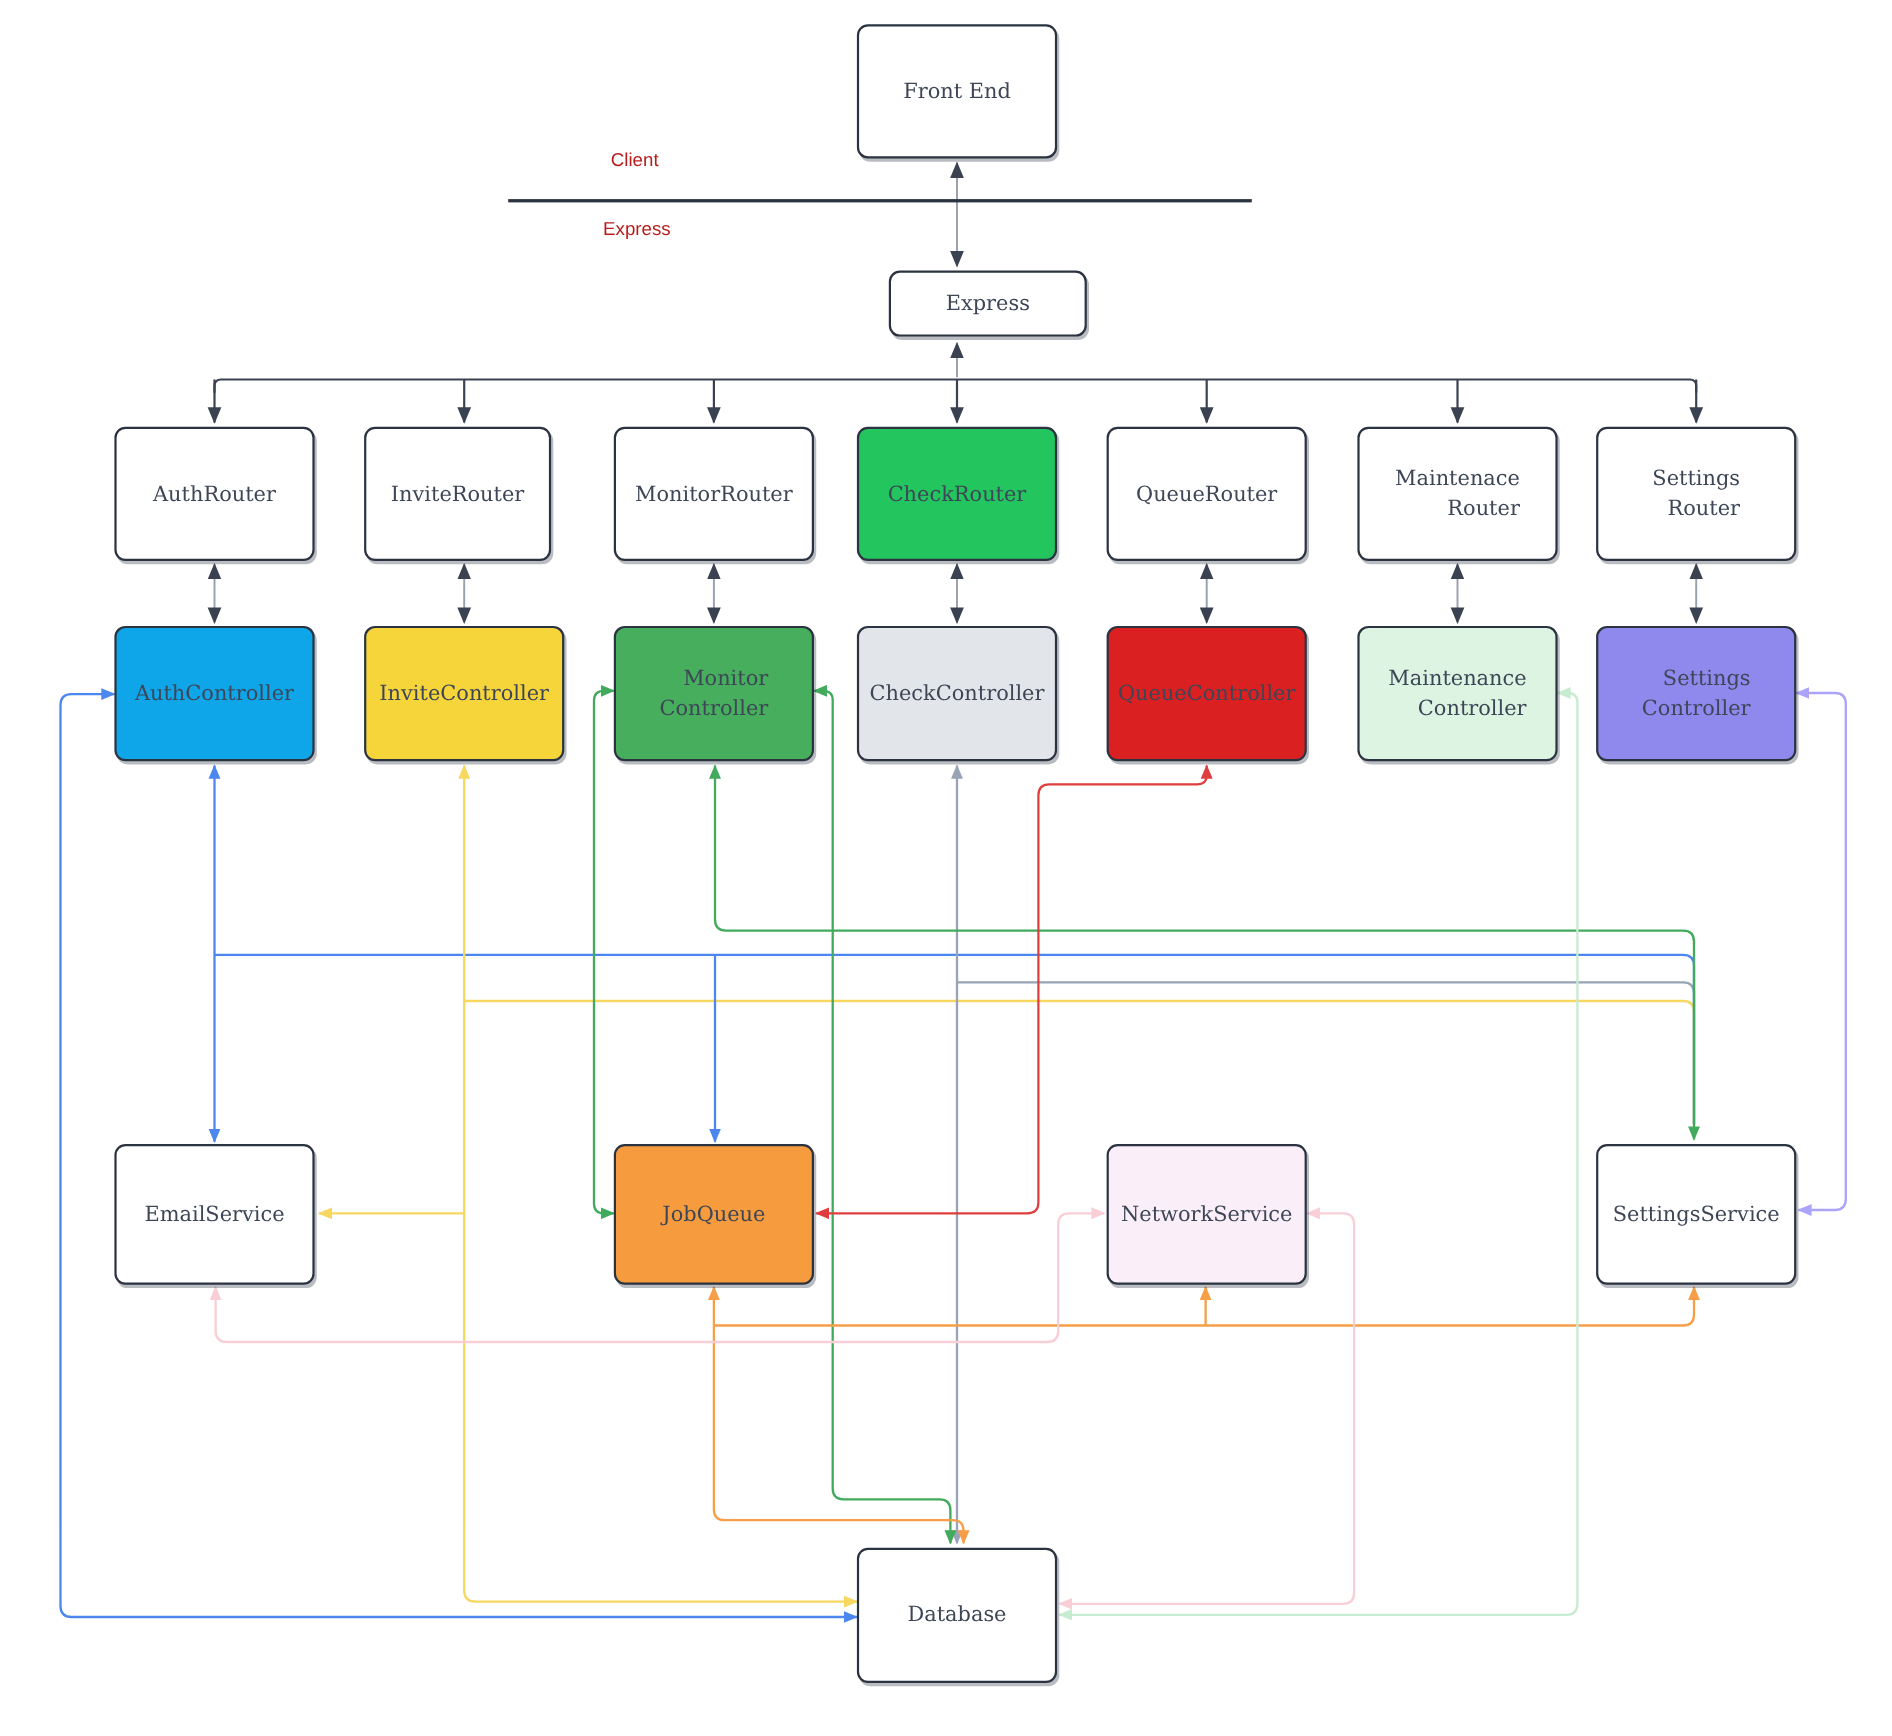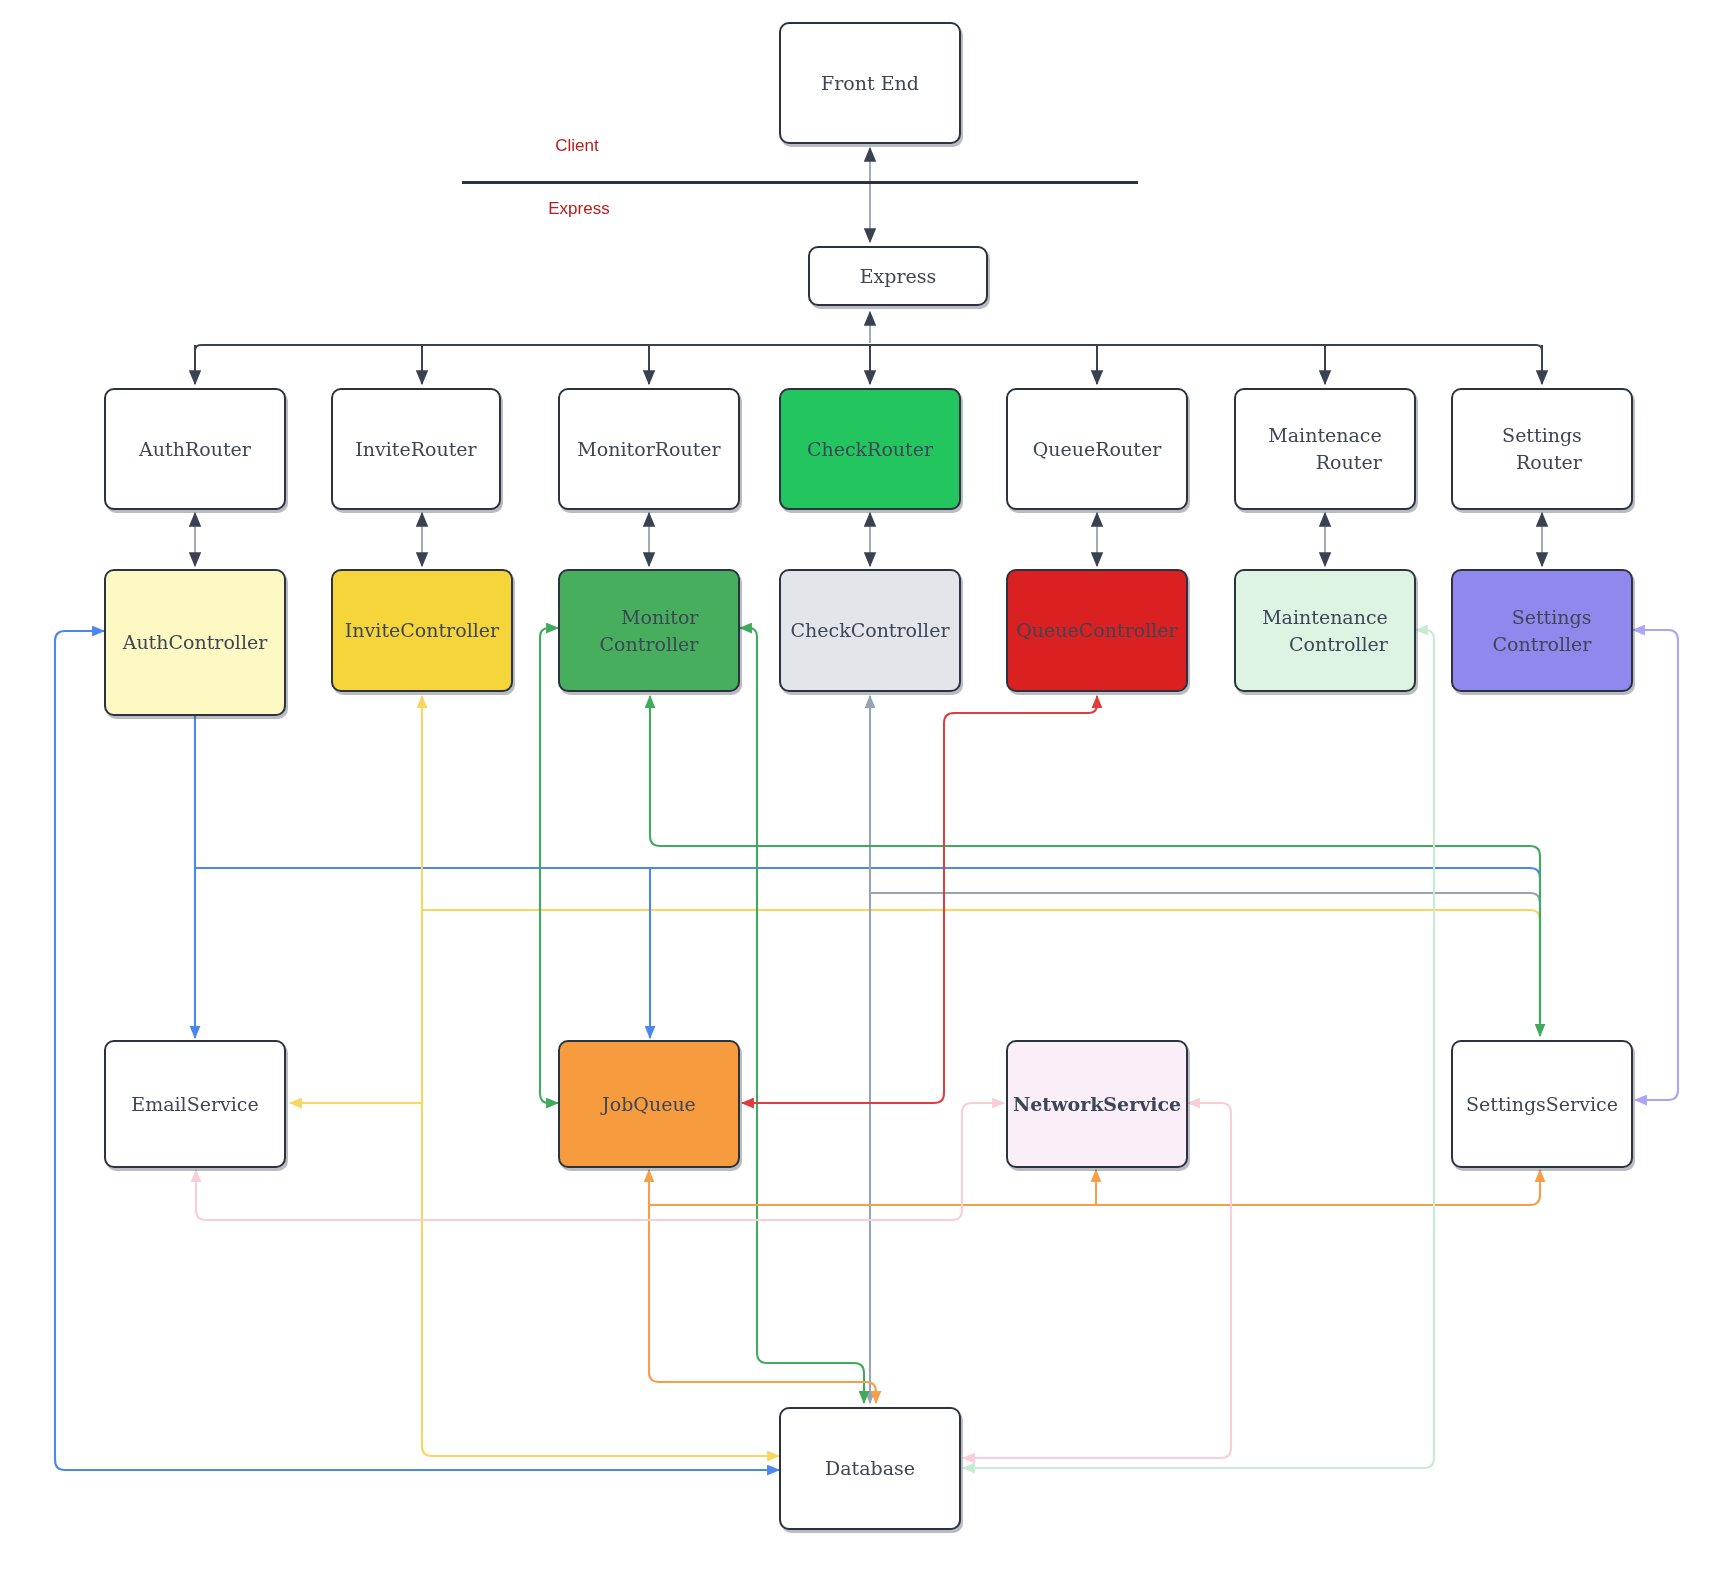--- a/index.html
+++ b/index.html
@@ -101,29 +101,29 @@
       <div class="node" style="left: 808px; top: 246px; width: 180px; height: 60px; background: rgb(255, 255, 255);"><span>Express</span></div>
       <div class="node" style="left: 104px; top: 388px; width: 182px; height: 122px; background: rgb(255, 255, 255);"><span>AuthRouter</span></div>
       <div class="node" style="left: 331px; top: 388px; width: 170px; height: 122px; background: rgb(255, 255, 255);"><span>InviteRouter</span></div>
       <div class="node" style="left: 558px; top: 388px; width: 182px; height: 122px; background: rgb(255, 255, 255);"><span>MonitorRouter</span></div>
       <div class="node" style="left: 779px; top: 388px; width: 182px; height: 122px; background: #22c55e;"><span>CheckRouter</span></div>
       <div class="node" style="left: 1006px; top: 388px; width: 182px; height: 122px; background: rgb(255, 255, 255);"><span>QueueRouter</span></div>
       <div class="node" style="left: 1234px; top: 388px; width: 182px; height: 122px; background: rgb(255, 255, 255);"><span>Maintenace
 Router</span></div>
       <div class="node" style="left: 1451px; top: 388px; width: 182px; height: 122px; background: rgb(255, 255, 255);"><span>Settings
 Router</span></div>
-      <div class="node" style="left: 104px; top: 569px; width: 182px; height: 147px; background: #fef9c3;"><span>AuthController</span></div>
+      <div class="node" style="left: 104px; top: 569px; width: 182px; height: 123px; background: #0ea5e9;"><span>AuthController</span></div>
       <div class="node" style="left: 331px; top: 569px; width: 182px; height: 123px; background: rgb(246, 213, 59);"><span>InviteController</span></div>
       <div class="node" style="left: 558px; top: 569px; width: 182px; height: 123px; background: rgb(71, 174, 93);"><span>Monitor
 Controller</span></div>
       <div class="node" style="left: 779px; top: 569px; width: 182px; height: 123px; background: rgb(226, 229, 233);"><span>CheckController</span></div>
       <div class="node" style="left: 1006px; top: 569px; width: 182px; height: 123px; background: rgb(218, 32, 32);"><span>QueueController</span></div>
       <div class="node" style="left: 1234px; top: 569px; width: 182px; height: 123px; background: rgb(220, 244, 225);"><span>Maintenance
 Controller</span></div>
       <div class="node" style="left: 1451px; top: 569px; width: 182px; height: 123px; background: rgb(143, 136, 237);"><span>Settings
 Controller</span></div>
       <div class="node" style="left: 104px; top: 1040px; width: 182px; height: 128px; background: rgb(255, 255, 255);"><span>EmailService</span></div>
       <div class="node" style="left: 558px; top: 1040px; width: 182px; height: 128px; background: rgb(246, 156, 62);"><span>JobQueue</span></div>
-      <div class="node" style="left: 1006px; top: 1040px; width: 182px; height: 128px; background: rgb(250, 238, 249); font-weight: bold;"><span>NetworkService</span></div>
+      <div class="node" style="left: 1006px; top: 1040px; width: 182px; height: 128px; background: rgb(250, 238, 249);"><span>NetworkService</span></div>
       <div class="node" style="left: 1451px; top: 1040px; width: 182px; height: 128px; background: rgb(255, 255, 255);"><span>SettingsService</span></div>
       <div class="node" style="left: 779px; top: 1407px; width: 182px; height: 123px; background: rgb(255, 255, 255);"><span>Database</span></div>
     </div>
 </div>
 
 </body></html>

